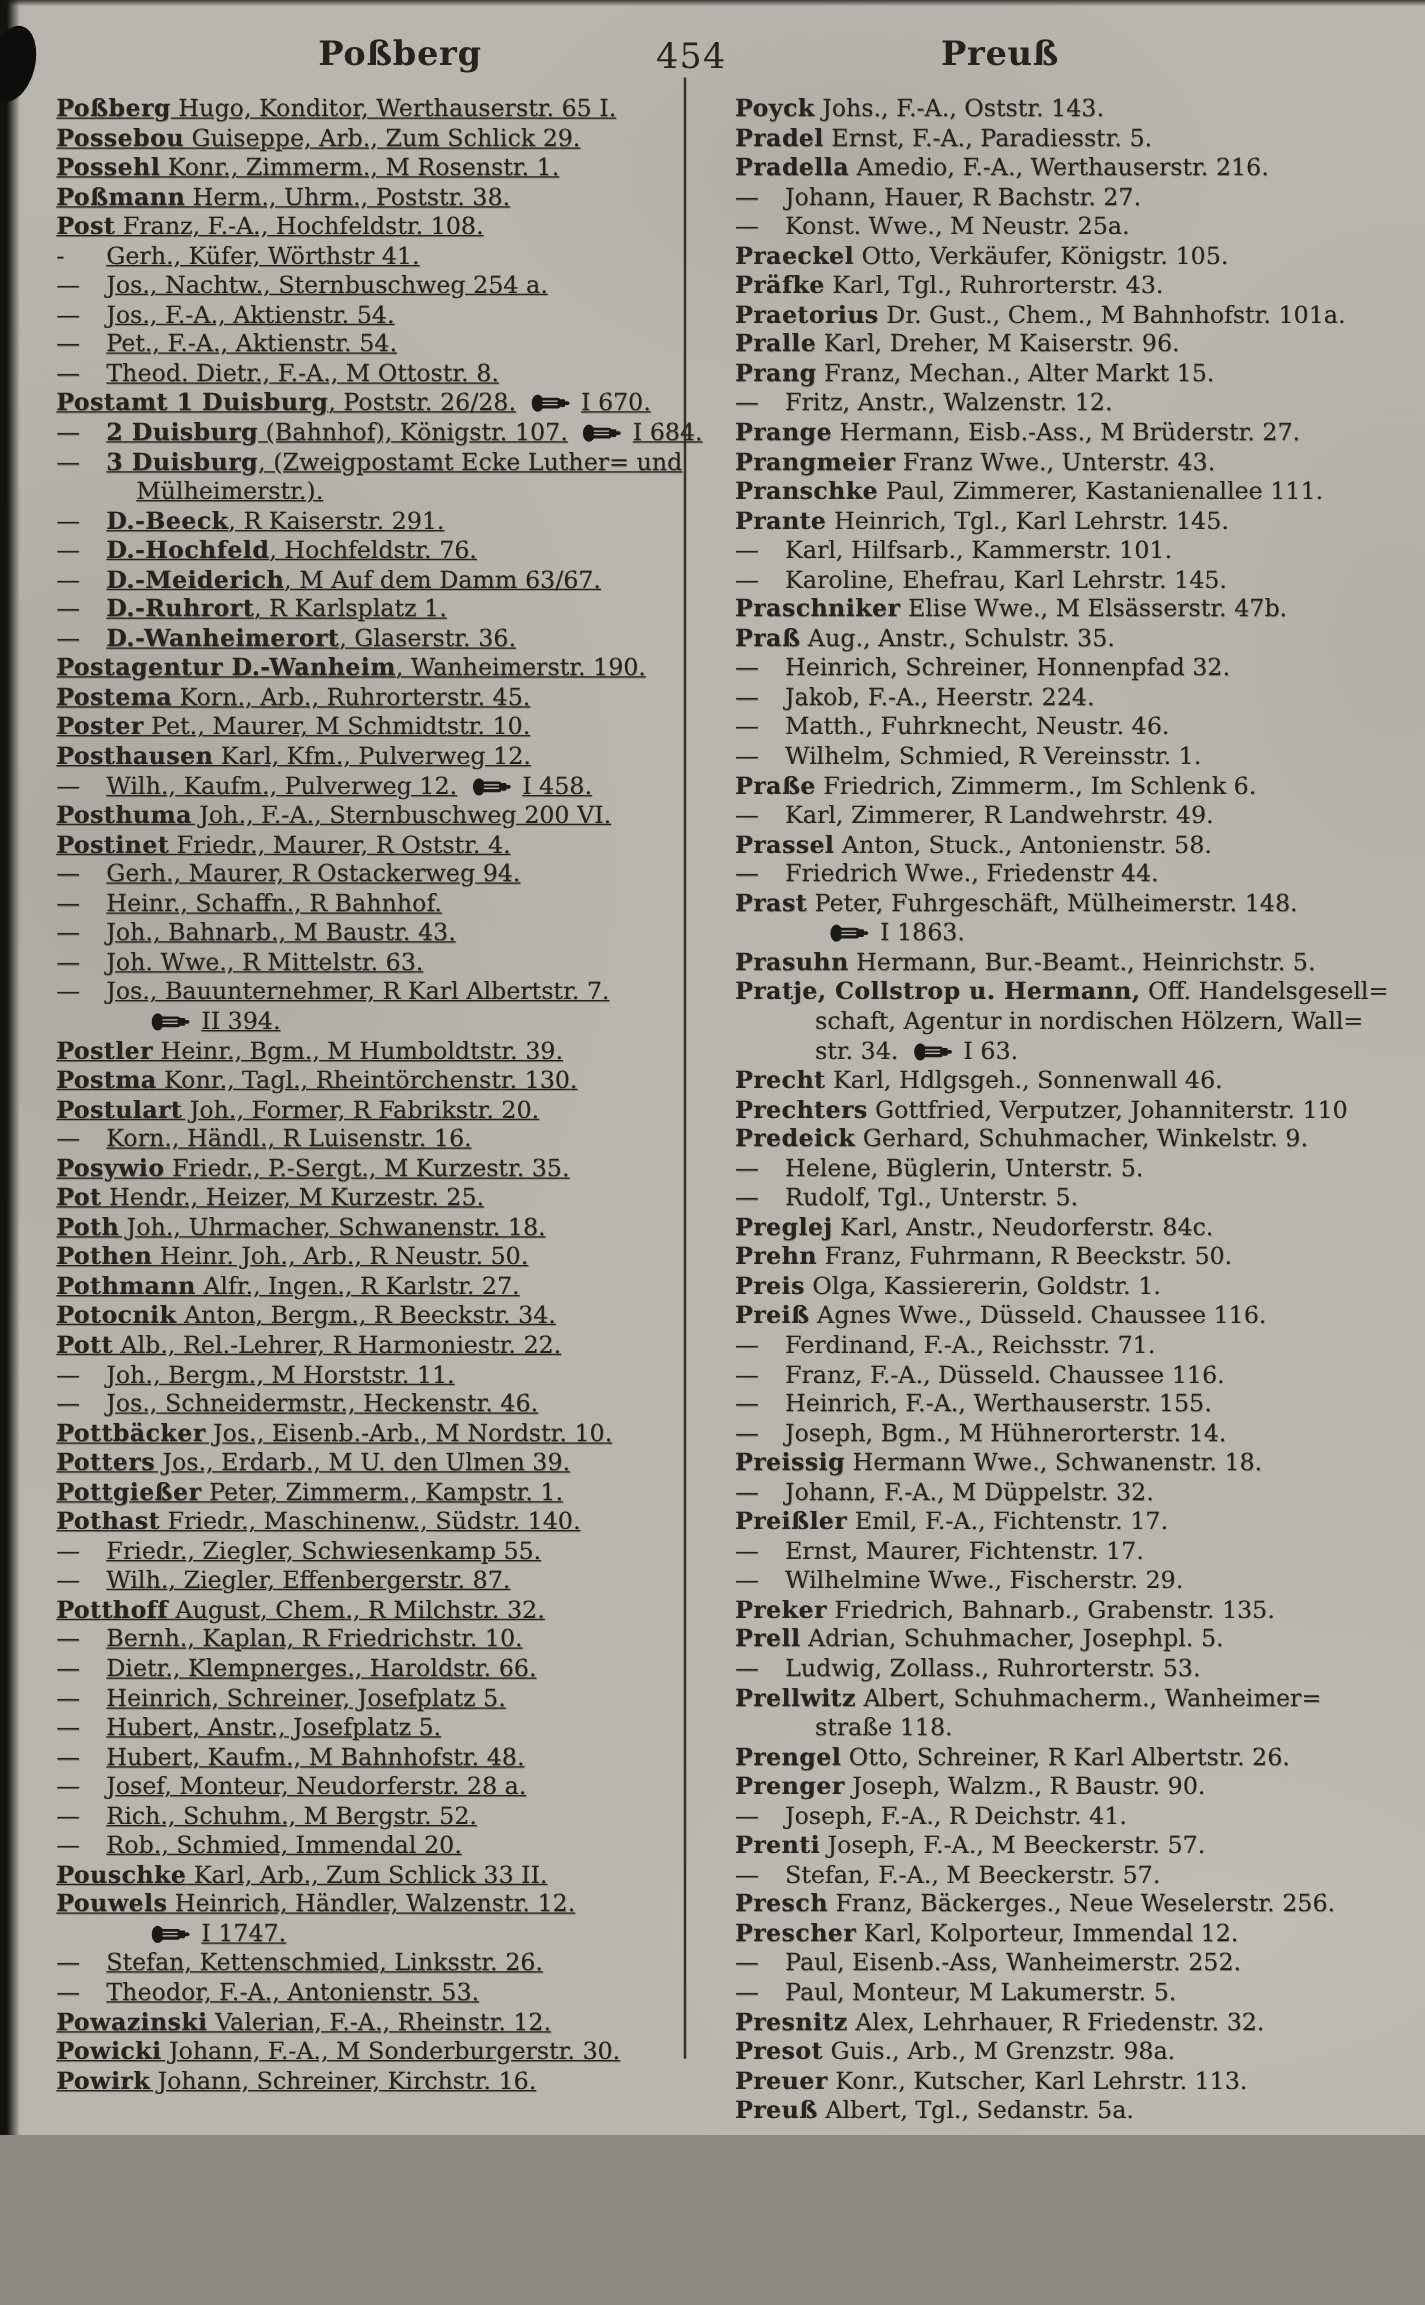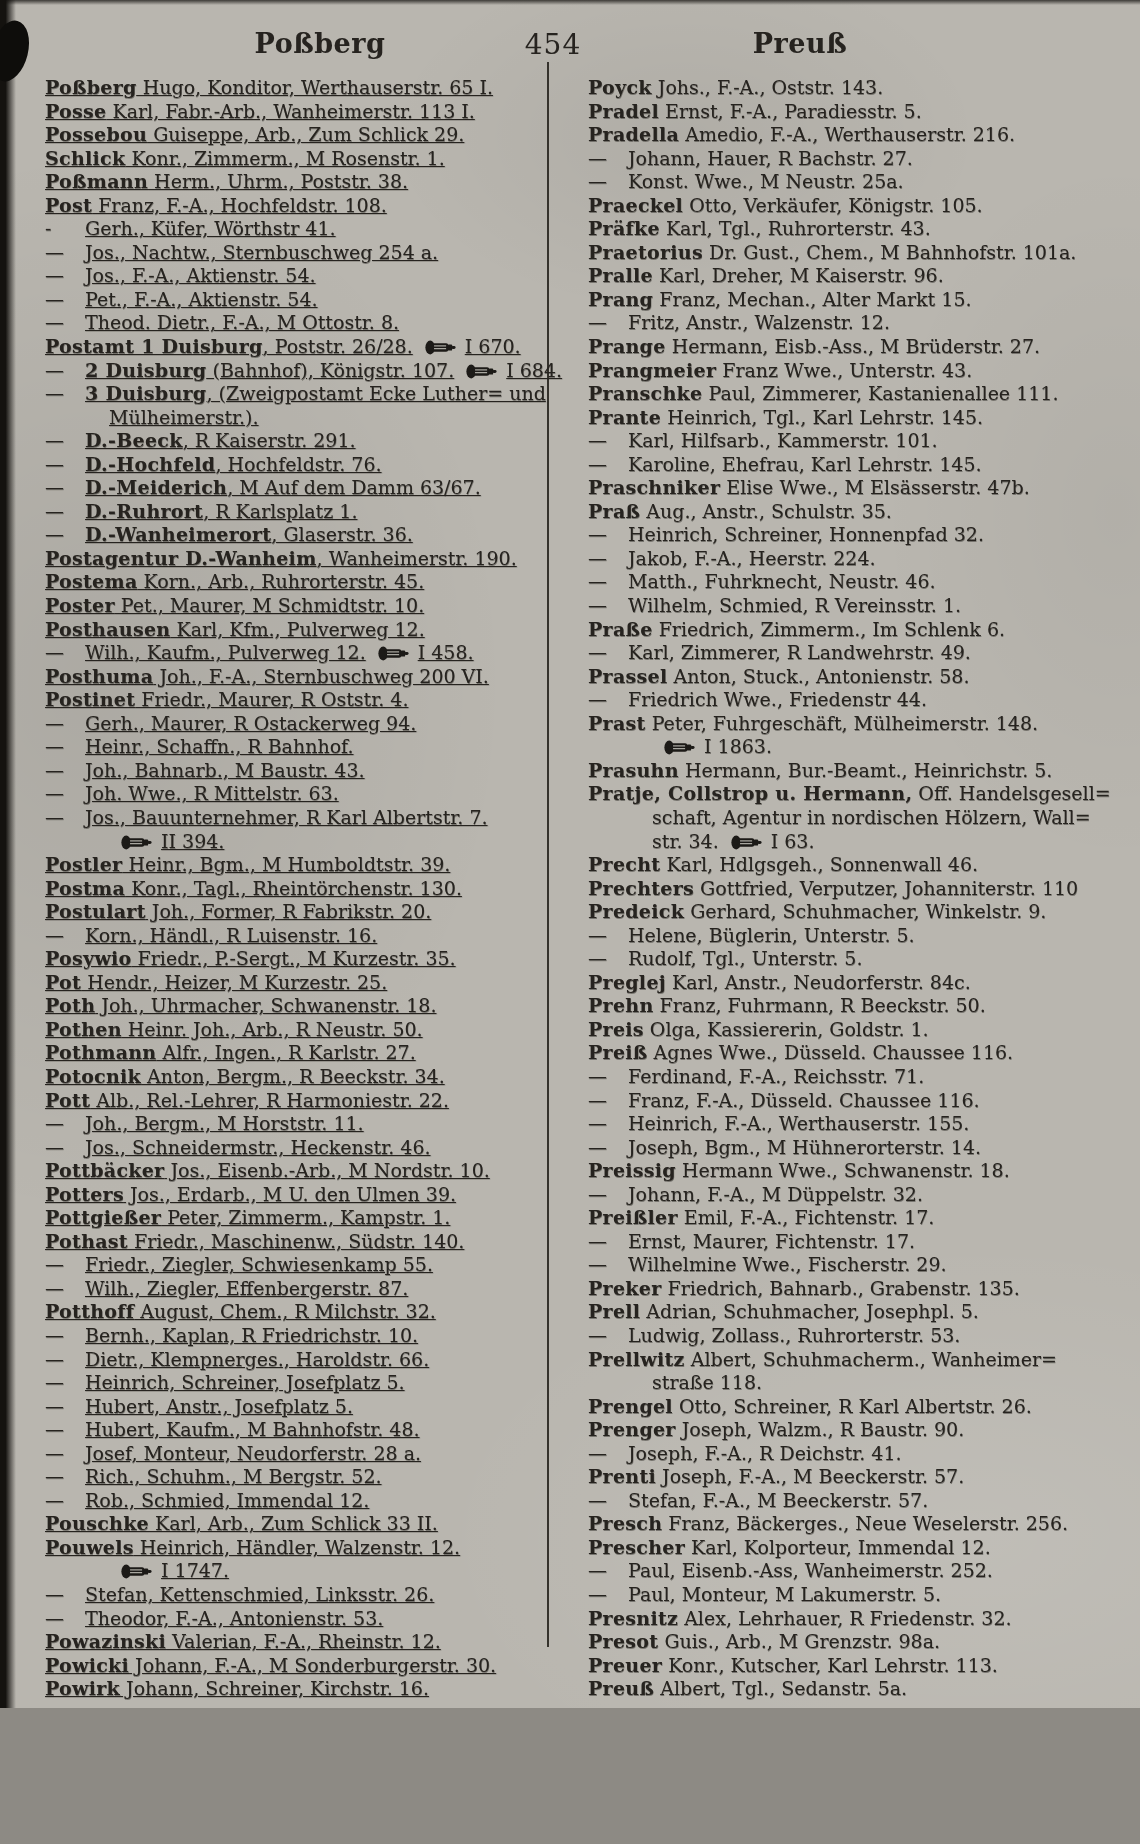--- a/index.html
+++ b/index.html
@@ -61,23 +61,22 @@
   <div>
     <span class="hdr hdr-left">Poßberg</span>
     <span class="hdr hdr-num">454</span>
     <span class="hdr hdr-right">Preuß</span>
   </div>
 
   <div class="divider"></div>
 
   <div class="col col-left" id="col-left">
       <div class="line"><span class="surname">Poßberg</span><span class="txt"> Hugo, Konditor, Werthauserstr. 65 I.</span></div>
-      <div class="line"><span class="surname">Posse</span><span class="txt"> Karl, Fabr.-Arb., Wanheimerstr. 113 I.</span></div>
       <div class="line"><span class="surname">Possebou</span><span class="txt"> Guiseppe, Arb., Zum Schlick 29.</span></div>
-      <div class="line"><span class="surname">Schlick</span><span class="txt"> Konr., Zimmerm., M Rosenstr. 1.</span></div>
+      <div class="line"><span class="surname">Possehl</span><span class="txt"> Konr., Zimmerm., M Rosenstr. 1.</span></div>
       <div class="line"><span class="surname">Poßmann</span><span class="txt"> Herm., Uhrm., Poststr. 38.</span></div>
       <div class="line"><span class="surname">Post</span><span class="txt"> Franz, F.-A., Hochfeldstr. 108.</span></div>
       <div class="line"><span class="dash">-</span><span class="txt">Gerh., Küfer, Wörthstr 41.</span></div>
       <div class="line"><span class="dash">—</span><span class="txt">Jos., Nachtw., Sternbuschweg 254 a.</span></div>
       <div class="line"><span class="dash">—</span><span class="txt">Jos., F.-A., Aktienstr. 54.</span></div>
       <div class="line"><span class="dash">—</span><span class="txt">Pet., F.-A., Aktienstr. 54.</span></div>
       <div class="line"><span class="dash">—</span><span class="txt">Theod. Dietr., F.-A., M Ottostr. 8.</span></div>
       <div class="line"><span class="surname">Postamt 1 Duisburg</span><span class="txt">, Poststr. 26/28.</span><span class="phone"><svg width="31" height="15" viewBox="0 0 36 17">
             <ellipse cx="6" cy="8.5" rx="5.6" ry="8" fill="#1c1a17"></ellipse>
             <rect x="8" y="3.5" width="19" height="10" rx="2.5" fill="#1c1a17"></rect>
@@ -148,21 +147,21 @@
       <div class="line"><span class="dash">—</span><span class="txt">Friedr., Ziegler, Schwiesenkamp 55.</span></div>
       <div class="line"><span class="dash">—</span><span class="txt">Wilh., Ziegler, Effenbergerstr. 87.</span></div>
       <div class="line"><span class="surname">Potthoff</span><span class="txt"> August, Chem., R Milchstr. 32.</span></div>
       <div class="line"><span class="dash">—</span><span class="txt">Bernh., Kaplan, R Friedrichstr. 10.</span></div>
       <div class="line"><span class="dash">—</span><span class="txt">Dietr., Klempnerges., Haroldstr. 66.</span></div>
       <div class="line"><span class="dash">—</span><span class="txt">Heinrich, Schreiner, Josefplatz 5.</span></div>
       <div class="line"><span class="dash">—</span><span class="txt">Hubert, Anstr., Josefplatz 5.</span></div>
       <div class="line"><span class="dash">—</span><span class="txt">Hubert, Kaufm., M Bahnhofstr. 48.</span></div>
       <div class="line"><span class="dash">—</span><span class="txt">Josef, Monteur, Neudorferstr. 28 a.</span></div>
       <div class="line"><span class="dash">—</span><span class="txt">Rich., Schuhm., M Bergstr. 52.</span></div>
-      <div class="line"><span class="dash">—</span><span class="txt">Rob., Schmied, Immendal 12.</span></div>
+      <div class="line"><span class="dash">—</span><span class="txt">Rob., Schmied, Immendal 20.</span></div>
       <div class="line"><span class="surname">Pouschke</span><span class="txt"> Karl, Arb., Zum Schlick 33 II.</span></div>
       <div class="line"><span class="surname">Pouwels</span><span class="txt"> Heinrich, Händler, Walzenstr. 12.</span></div>
       <div class="line wrap"><span class="phone"><svg width="31" height="15" viewBox="0 0 36 17">
             <ellipse cx="6" cy="8.5" rx="5.6" ry="8" fill="#1c1a17"></ellipse>
             <rect x="8" y="3.5" width="19" height="10" rx="2.5" fill="#1c1a17"></rect>
             <rect x="10.5" y="6" width="14" height="1.3" fill="#b9b6af"></rect>
             <rect x="10.5" y="9.2" width="14" height="1.3" fill="#b9b6af"></rect>
             <rect x="26.5" y="5" width="5" height="7" rx="1" fill="#1c1a17"></rect>
             <rect x="30.5" y="6.8" width="5" height="3.4" rx="1.7" fill="#1c1a17"></rect>
           </svg><span class="pnum">I 1747.</span></span></div>

